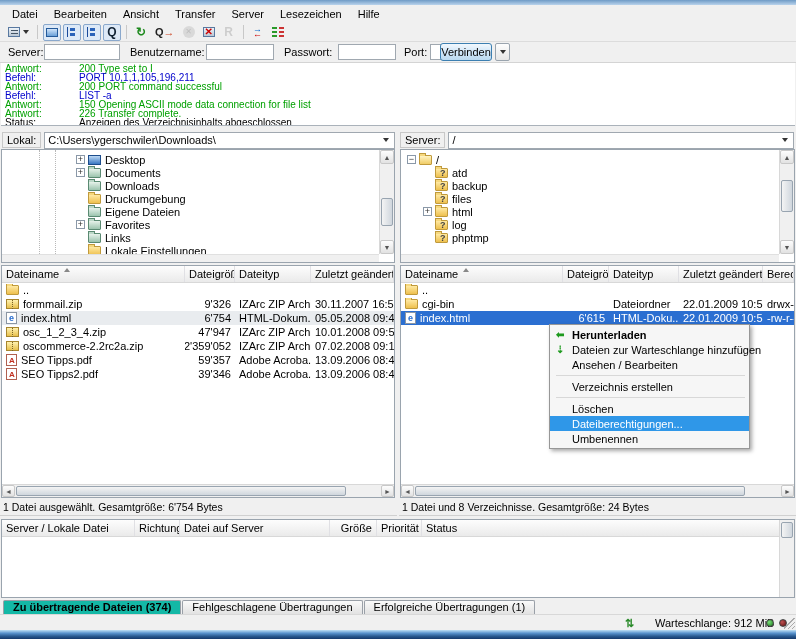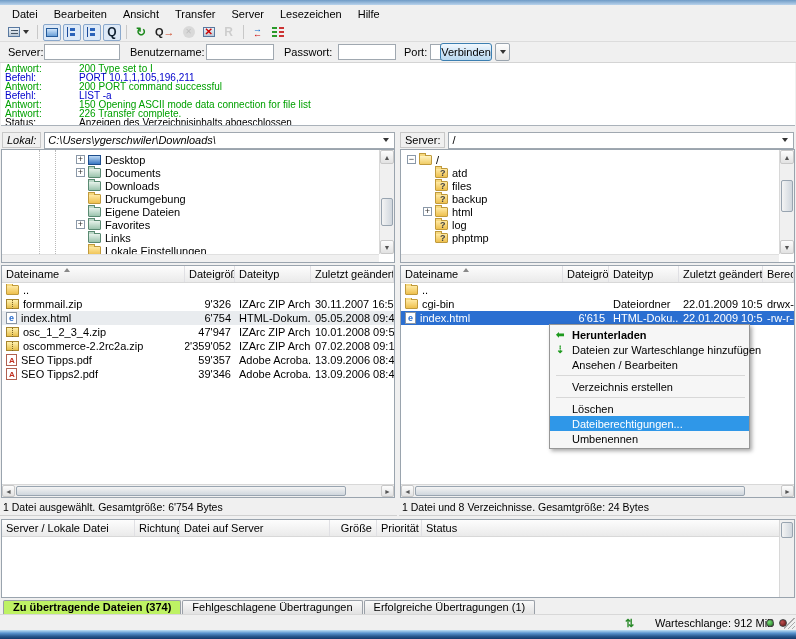--- a/index.html
+++ b/index.html
@@ -57,21 +57,21 @@
   
   .logarea { position:absolute; left:1px; top:63px; width:794px; height:63px; background:#fff; border-bottom:1px solid #aab2ba; overflow:hidden; padding-top:1px; }
   .log-line { display:flex; height:9px; line-height:9px; font-size:10px; }
   .log-label { width:78px; padding-left:4px; flex:none; }
   .log-line.response .log-label, .log-line.response .log-msg { color:#00a000; }
   .log-line.command .log-label, .log-line.command .log-msg { color:#0000cc; }
   .log-line.status .log-label, .log-line.status .log-msg { color:#000; }
 
   
   .pathrow { position:absolute; top:131px; height:18px; display:flex; align-items:center; }
-  .pathrow.left { left:2px; width:393px;font-style:italic; }
+  .pathrow.left { left:2px; width:393px; }
   .pathrow.right { left:400px; width:394px; }
   .path-label { padding:1px 4px; border:1px solid #c8c8c8; background:#f0f0f0; margin-right:3px; flex:none; }
   .combo { flex:1; height:17px; border:1px solid #a0a8b0; background:#fff; display:flex; align-items:center; padding-left:3px; position:relative; }
   .combo .cbtn { position:absolute; right:1px; top:1px; width:14px; height:13px; display:flex; align-items:center; justify-content:center; background:#fff; }
 
   
   .tree-pane { position:absolute; top:149px; height:114px; background:#fff; border:1px solid #9aa4ae; overflow:hidden; }
   .tree-pane.left { left:1px; width:394px; }
   .tree-pane.right { left:400px; width:395px; }
   .tree-rows { position:absolute; left:0; top:1px; right:15px; bottom:8px; overflow:hidden; }
@@ -132,21 +132,21 @@
   .pane-status.right { left:399px; width:397px; }
 
   
   .queue-pane { position:absolute; left:1px; top:519px; width:794px; height:79px; background:#fff; border:1px solid #9aa4ae; overflow:hidden; }
   .qc1{width:133px;} .qc2{width:45px;} .qc3{width:150px;} .qc4{width:47px;} .qc5{width:45px;} .qc6{flex:1;}
 
   
   .tabs { position:absolute; left:0; top:599px; width:796px; height:15px; display:flex; align-items:flex-end; padding-left:3px; gap:1px; }
   .tab { height:14px; padding:0 9px; line-height:13px; border:1px solid #9aa0a8; border-bottom:none; border-radius:2px 2px 0 0;
     background:linear-gradient(#fafafa,#e2e2e2); white-space:nowrap; }
-  .tab.active { font-weight:bold; background:#bef264; }
+  .tab.active { font-weight:bold; background:#14b8a6; }
 
   
   .statusbar { position:absolute; left:0; top:614px; width:796px; height:16px; background:#f0f0f0; border-top:1px solid #d8d8d8; }
   .sb-queue-icon { position:absolute; left:625px; top:2px; color:#2a8a2a; font-size:11px; font-weight:bold; }
   .sb-text { position:absolute; left:655px; top:2px; }
   .led { position:absolute; top:4px; width:8px; height:8px; border-radius:50%; border:1px solid #444; }
   .led.green { left:766px; background:radial-gradient(circle at 35% 35%, #7ae07a, #1e7a1e); }
   .led.red { left:779px; background:radial-gradient(circle at 35% 35%, #c05050, #5a1010); }
   .grip { position:absolute; right:1px; top:3px; width:11px; height:11px;
     background:linear-gradient(135deg, transparent 0 45%, #aaa 45% 52%, transparent 52% 64%, #aaa 64% 71%, transparent 71% 83%, #aaa 83% 90%, transparent 90%); }
@@ -350,25 +350,25 @@
           <span class="exp">−</span>
           <span class="fico folder open"></span>
           <span>/</span>
         </div>
       <div class="tree-row" style="padding-left:28px">
           <span class="fico folder qmark"></span>
           <span>atd</span>
         </div>
       <div class="tree-row" style="padding-left:28px">
           <span class="fico folder qmark"></span>
-          <span>files</span>
+          <span>backup</span>
         </div>
       <div class="tree-row" style="padding-left:28px">
           <span class="fico folder qmark"></span>
-          <span>backup</span>
+          <span>files</span>
         </div>
       <div class="tree-row" style="padding-left:16px">
           <span class="exp">+</span>
           <span class="fico folder"></span>
           <span>html</span>
         </div>
       <div class="tree-row" style="padding-left:28px">
           <span class="fico folder qmark"></span>
           <span>log</span>
         </div>

